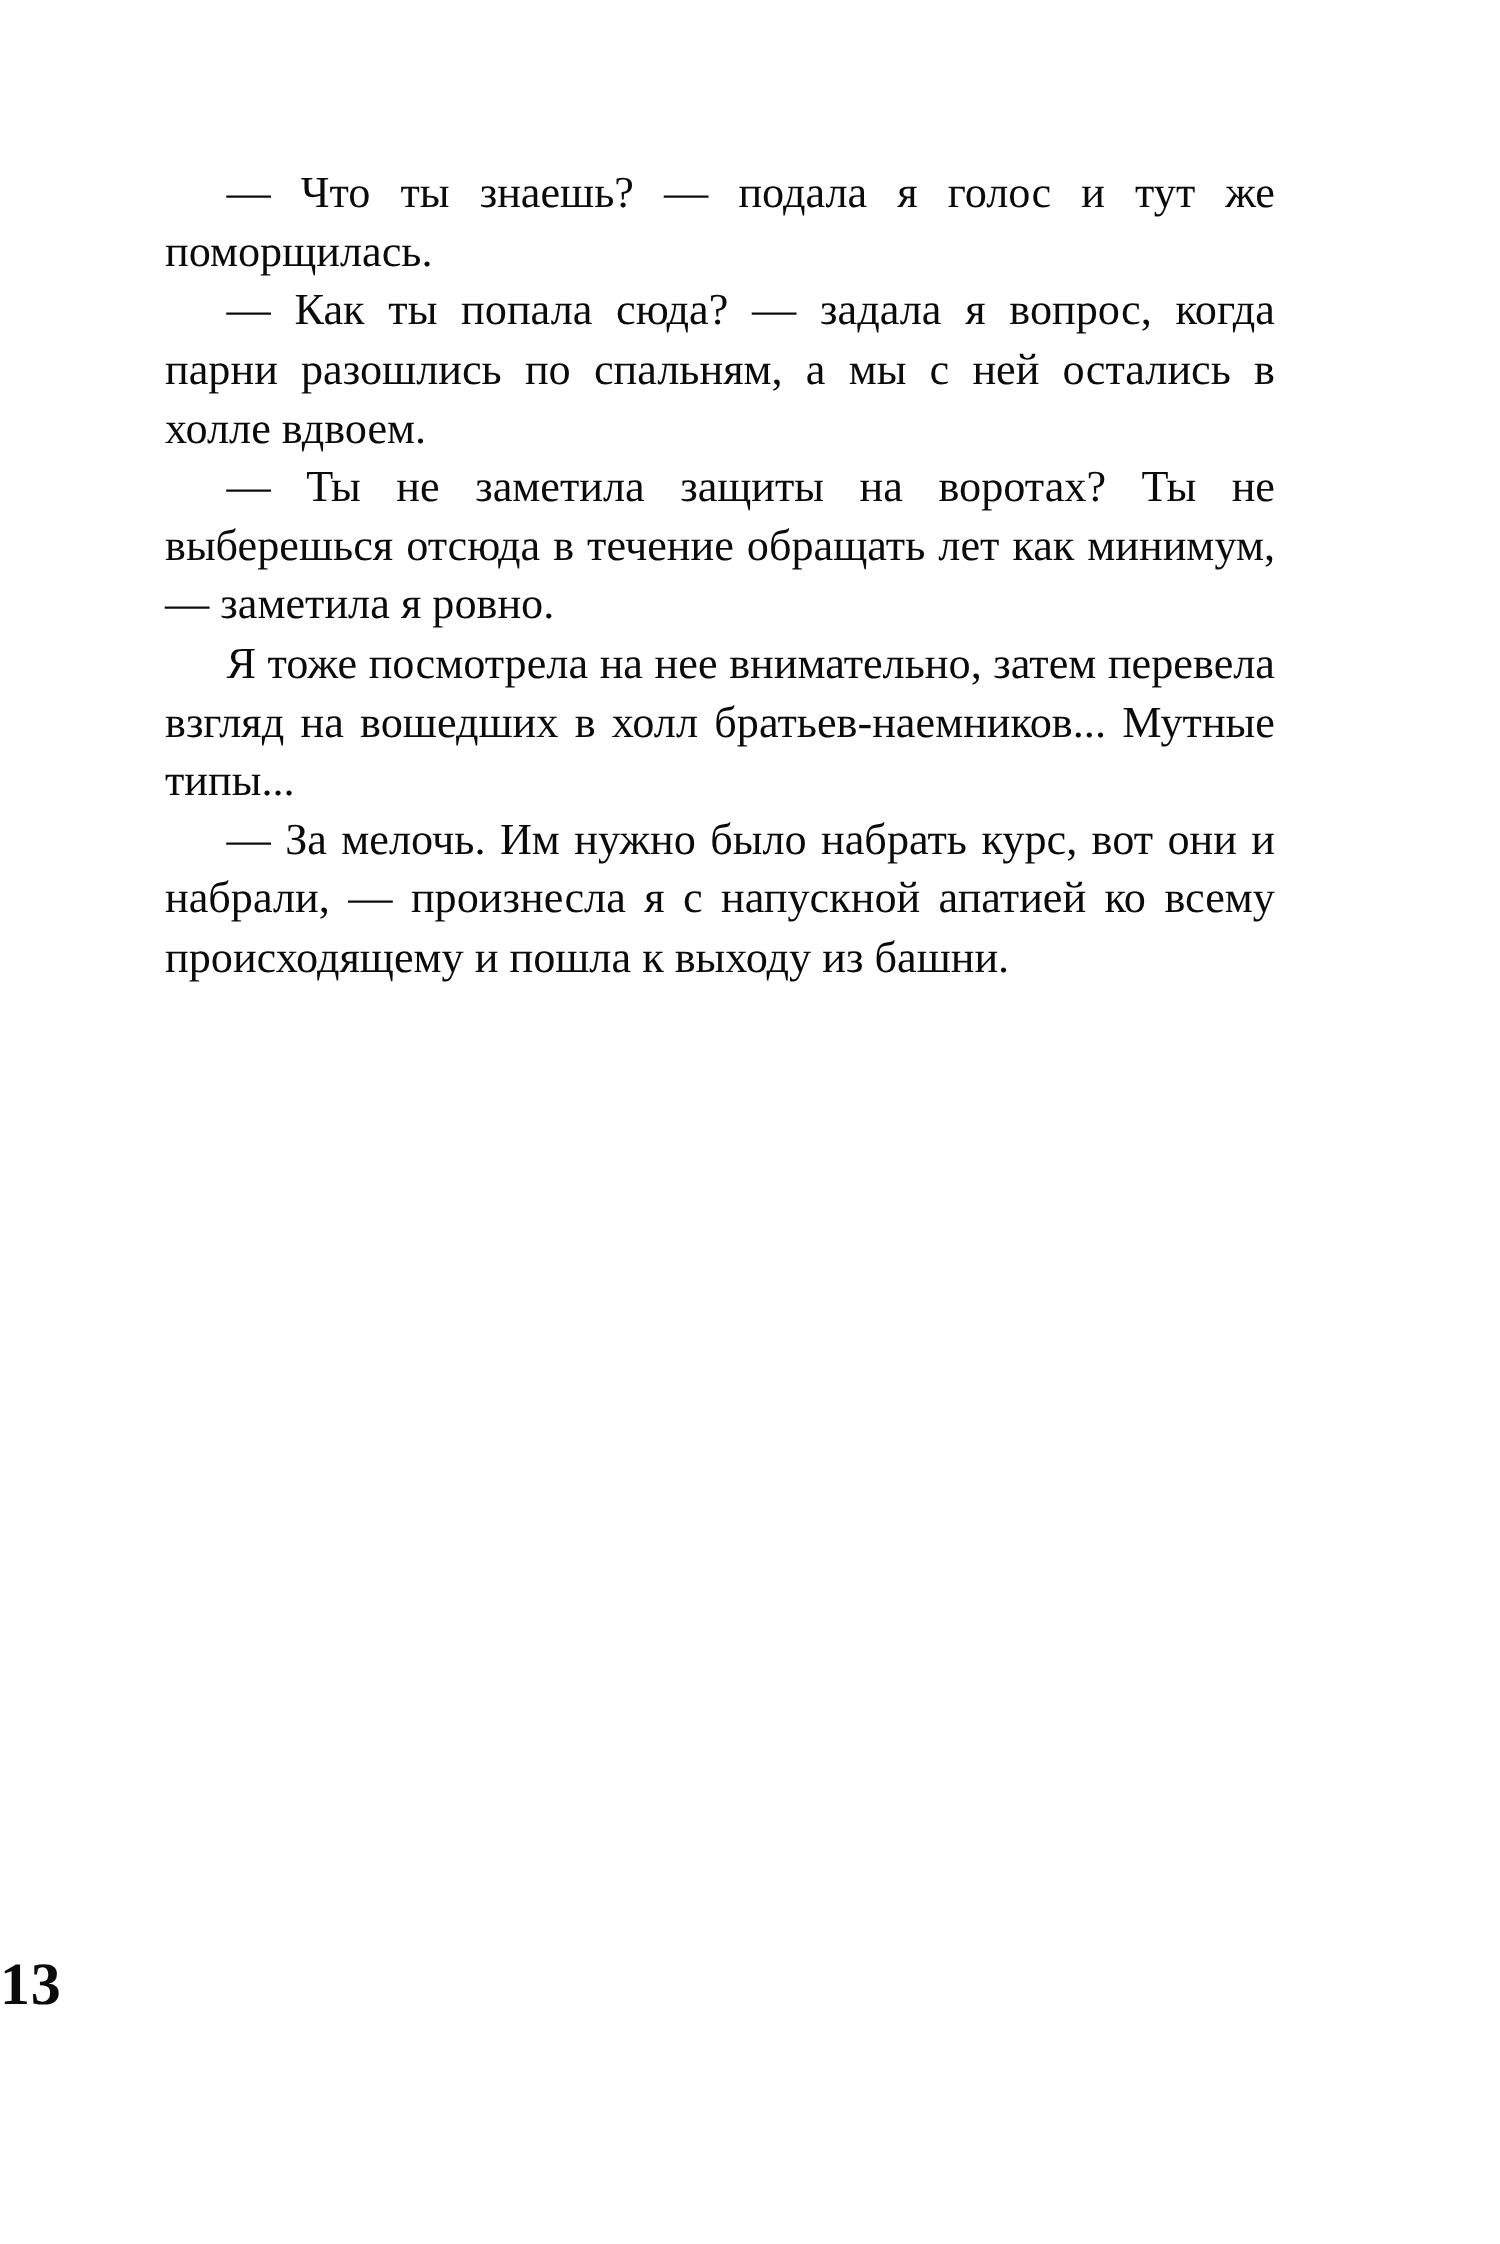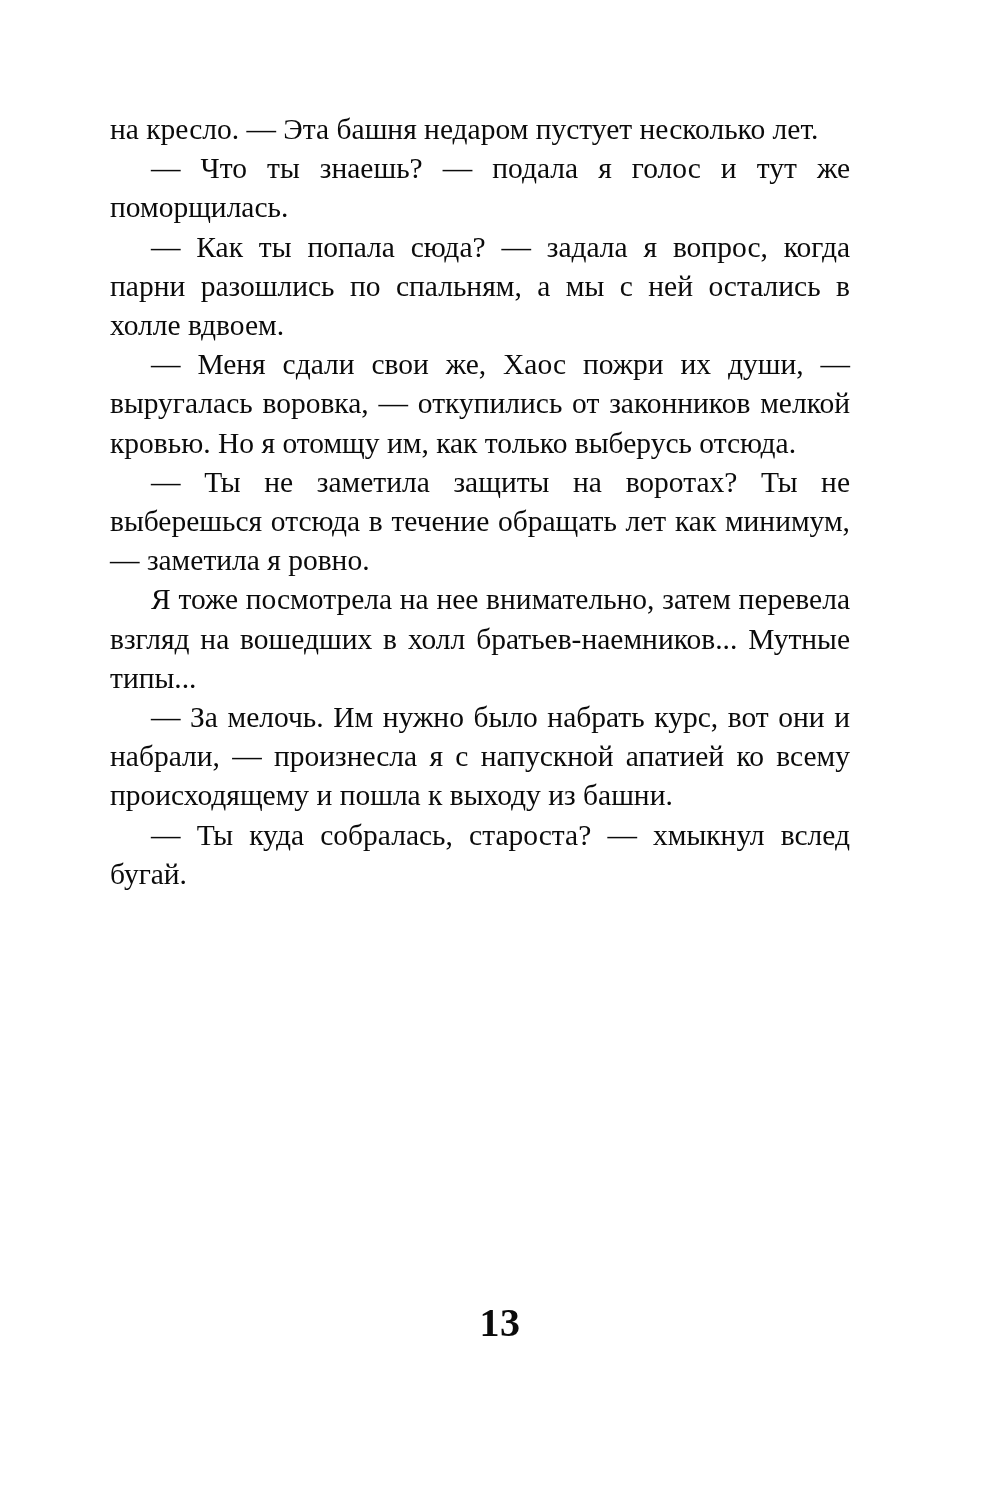--- a/index.html
+++ b/index.html
@@ -40,38 +40,34 @@
     -webkit-hyphens: manual;
   }
   p.para.no-indent {
     text-indent: 0;
   }
   .folio {
     position: absolute;
     left: 0;
     top: 1300px;
     width: 1000px;
-    text-align: center;
     font-size: 40px;
     line-height: 46px;
     font-weight: 700;
     letter-spacing: 0.5px;
   }
 </style>
 </head>
 <body>
 
 <div class="page">
 
   <div class="text-block">
-    <p class="para no-indent">на кресло. — Эта башня недаром пустует несколько лет.</p>
     <p class="para">— Что ты знаешь? — подала я голос и тут же поморщилась.</p>
     <p class="para">— Как ты попала сюда? — задала я вопрос, когда парни разошлись по спальням, а мы с ней остались в холле вдвоем.</p>
-    <p class="para">— Меня сдали свои же, Хаос пожри их души, — выругалась воровка, — откупились от законников мелкой кровью. Но я отомщу им, как только выберусь отсюда.</p>
     <p class="para">— Ты не заметила защиты на воротах? Ты не выберешься отсюда в течение обращать лет как минимум, — заметила я ровно.</p>
     <p class="para">Я тоже посмотрела на нее внимательно, затем перевела взгляд на вошедших в холл братьев-наемников... Мутные типы...</p>
     <p class="para">— За мелочь. Им нужно было набрать курс, вот они и набрали, — произнесла я с напускной апатией ко всему происходящему и пошла к выходу из башни.</p>
-    <p class="para">— Ты куда собралась, староста? — хмыкнул вслед бугай.</p>
   </div>
 
   <div class="folio">13</div>
 
 </div>
 
 </body></html>

